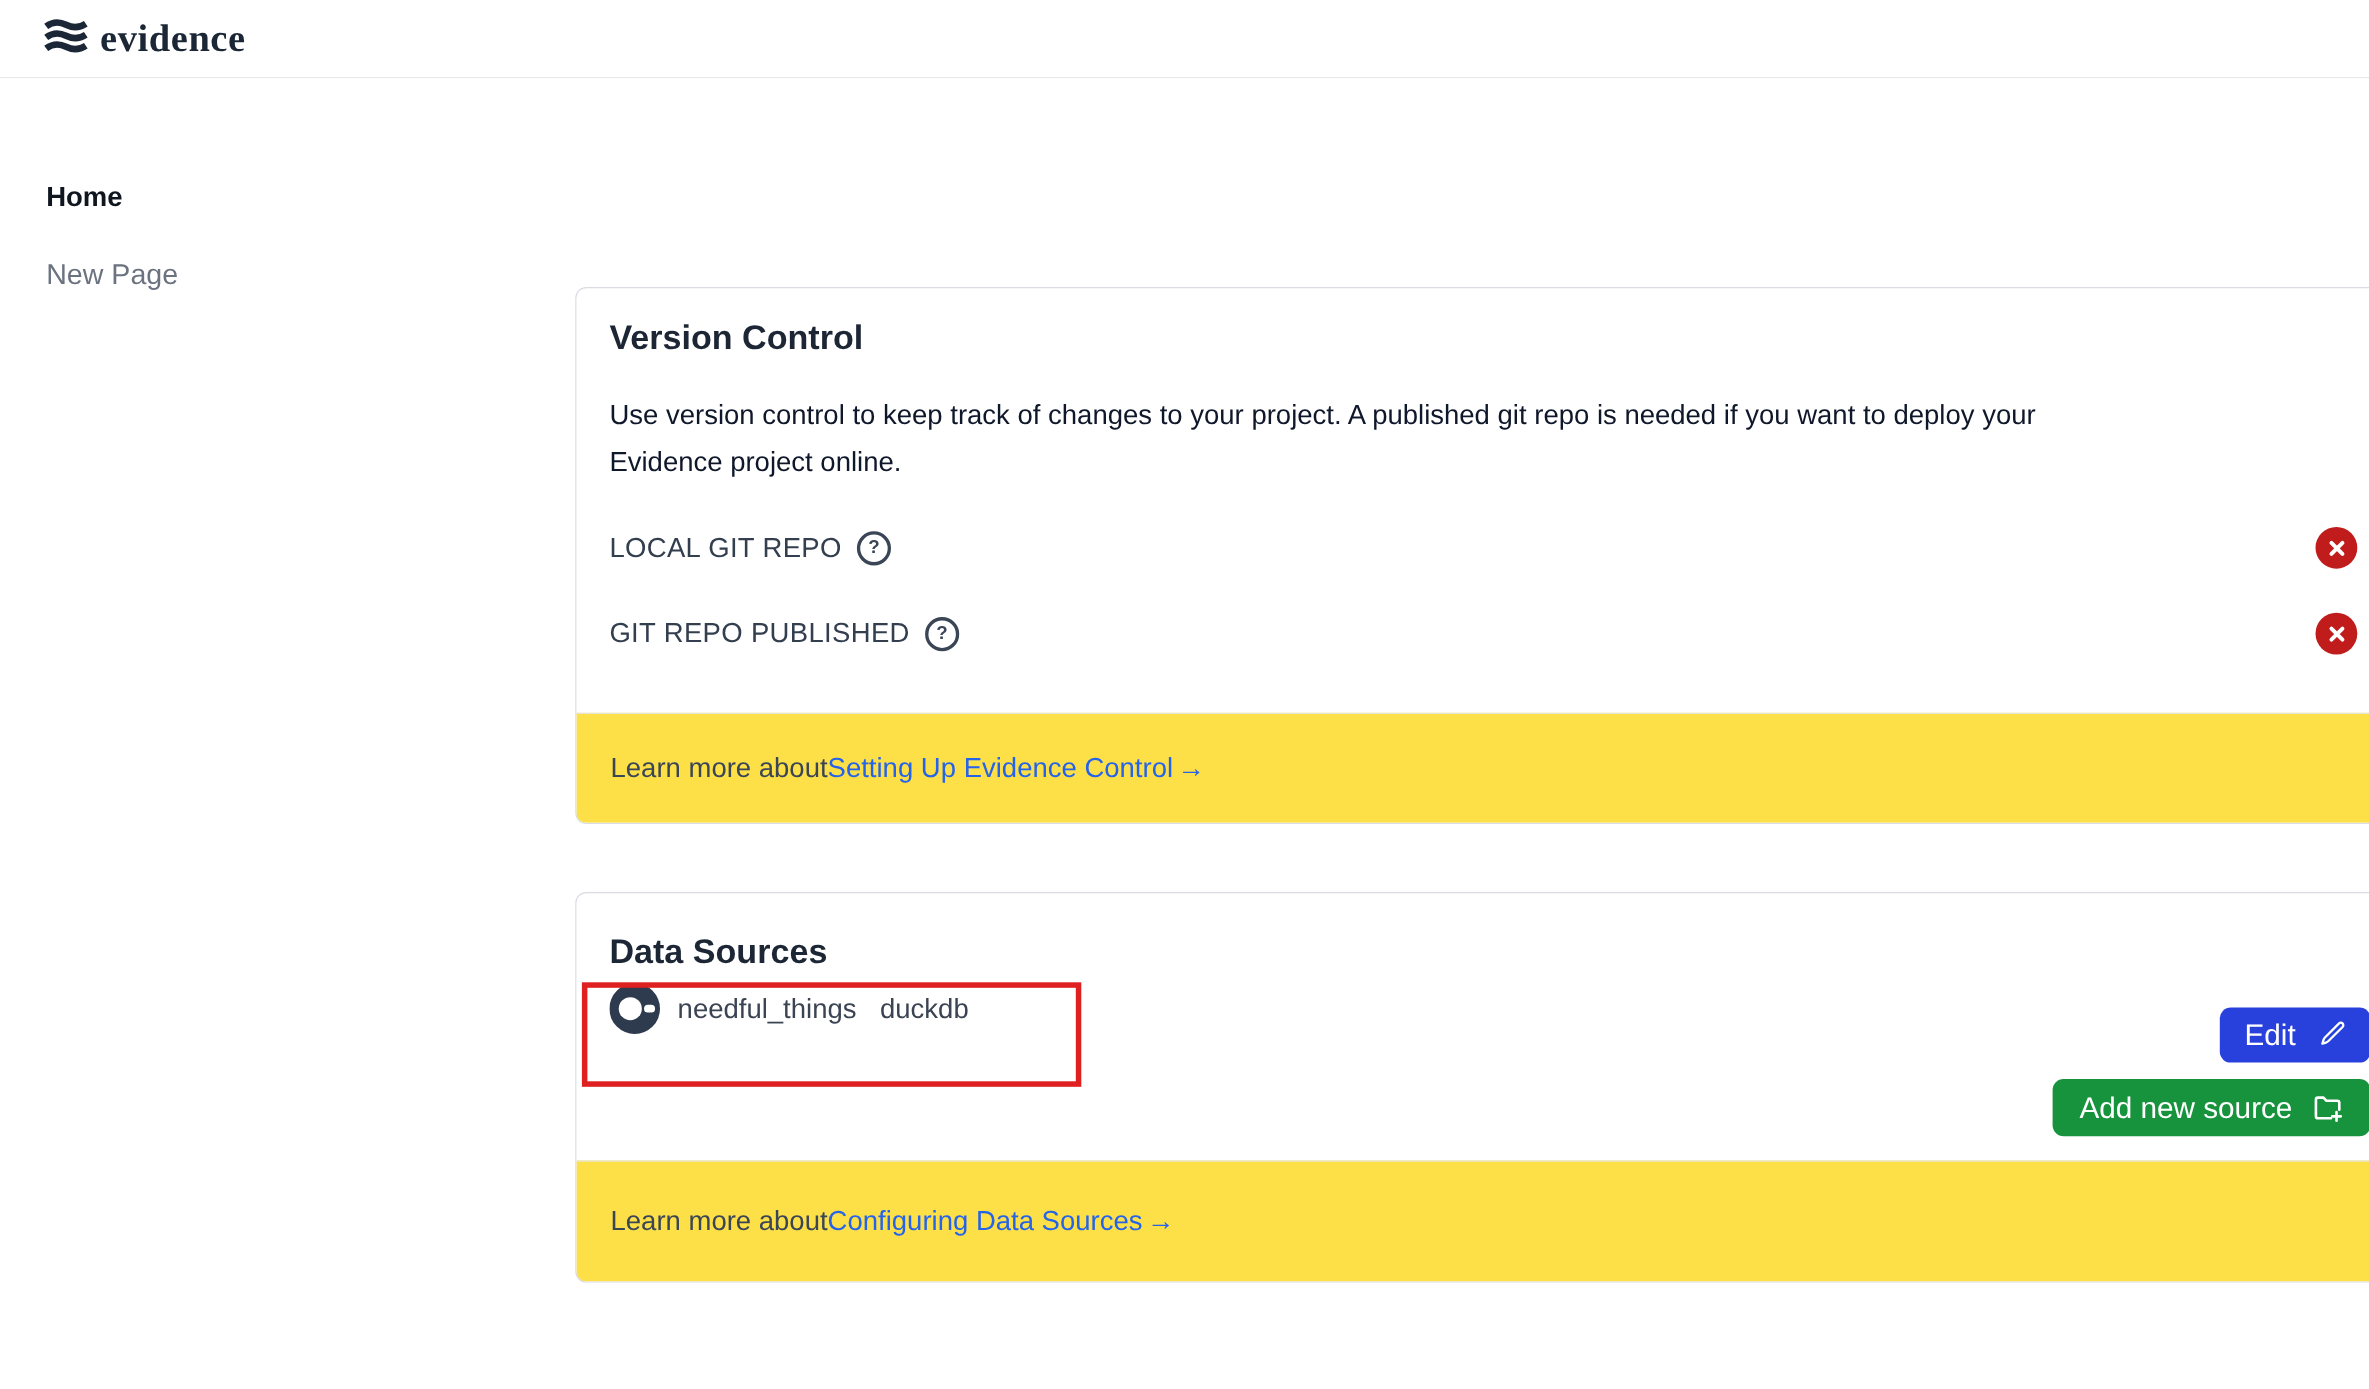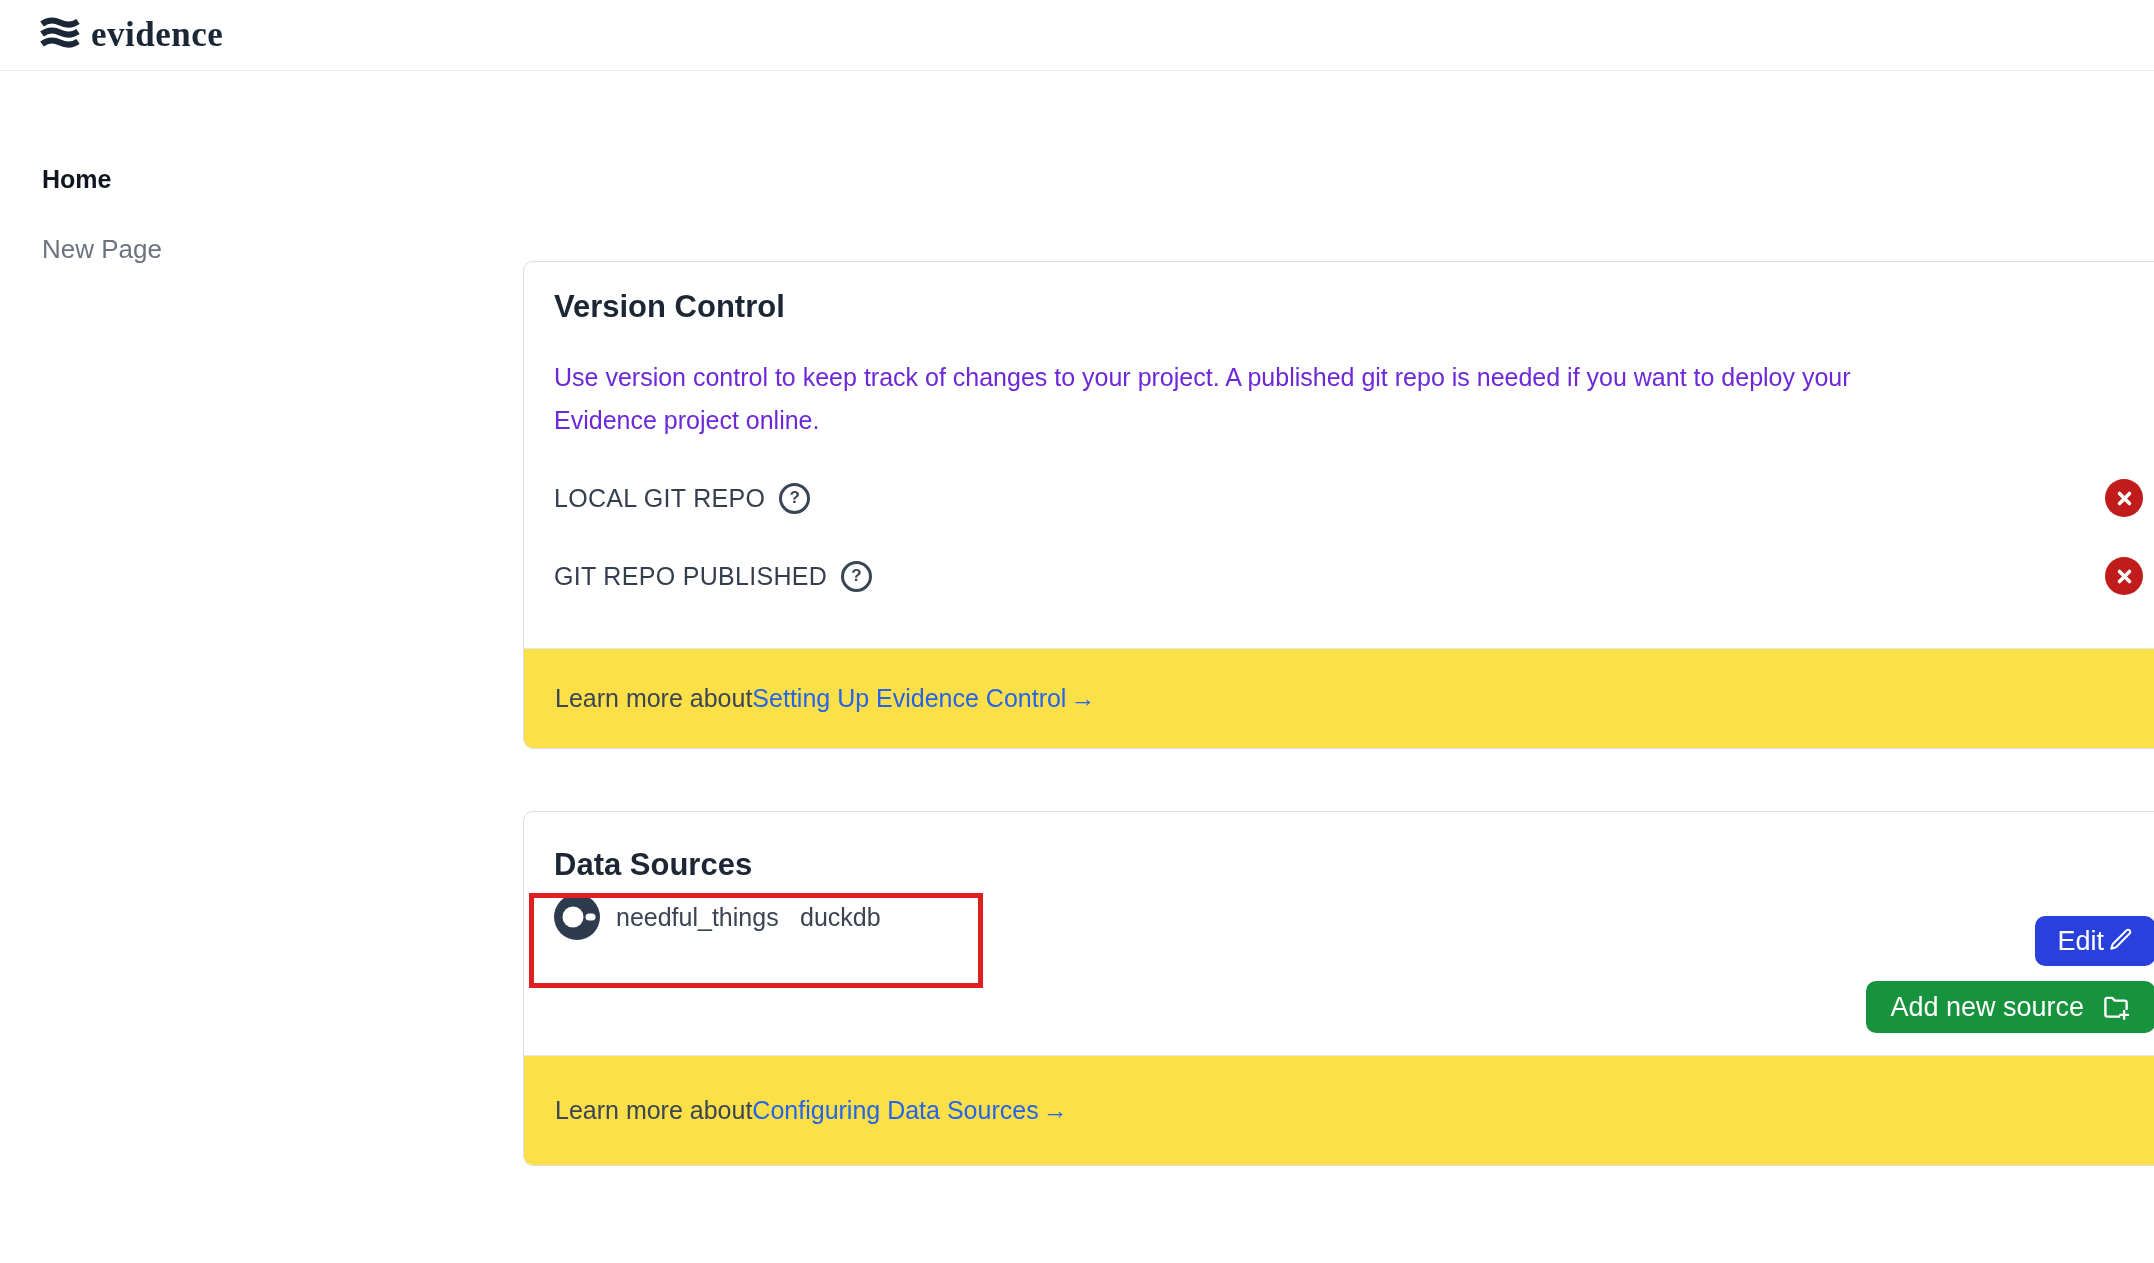--- a/index.html
+++ b/index.html
@@ -26,21 +26,21 @@
     overflow: hidden; width: 100%; }
   .card h2 { font-size: 31px; line-height: 46px; font-weight: 700; color: #1c2634; }
   .card-footer { background: #fde047; border-top: 1px solid #e3e6ea;
     padding: 0 31px; font-size: 25px; color: #3a4556; display: flex;
     align-items: center; }
   .card-footer a { color: #2563eb; text-decoration: none; cursor: pointer; }
   .card-footer .arrow { margin-left: 4px; }
 
   
   .vc-body { padding: 22px 30px 50px; }
-  .vc-body p { font-size: 25px; line-height: 43px; color: #6d28d9;
+  .vc-body p { font-size: 25px; line-height: 43px; color: #0f172a;
     margin-top: 26px; max-width: 1340px; }
   .check-row { display: flex; align-items: center; justify-content: space-between;
     margin-top: 34px; height: 44px; padding-right: 12px; }
   .check-label { display: flex; align-items: center; gap: 14px;
     font-size: 25px; color: #333e4e; letter-spacing: 0.3px; }
   .help-icon { width: 31px; height: 31px; border: 3px solid #3a4556;
     border-radius: 50%; display: inline-flex; align-items: center;
     justify-content: center; font-size: 17px; font-weight: 700; color: #3a4556;
     cursor: pointer; }
   .fail-badge { width: 38px; height: 38px; border-radius: 50%; background: #c11c1c;
@@ -57,21 +57,21 @@
     display: flex; align-items: flex-start; }
   .annotation-box { position: absolute; left: -25px; top: -1px; width: 454px;
     height: 95px; border: 5px solid #de2020; pointer-events: none; }
   .ds-row { display: flex; align-items: center; font-size: 25px; color: #3b4453; }
   .duckdb-badge { width: 46px; height: 46px; margin-right: 16px; flex: none; }
   .ds-name { width: 184px; }
   .edit-btn { position: absolute; right: 0; top: 50%; transform: translateY(-50%);
     height: 50px; padding: 0 22px; border: none; border-radius: 10px;
     background: #2841dc; color: #fff; font-size: 27px;
     font-family: "Liberation Sans", sans-serif; display: inline-flex;
-    align-items: center; cursor: pointer; }
+    align-items: center; gap: 17px; cursor: pointer; }
   .add-row { display: flex; justify-content: flex-end; margin-top: -7px; }
   .add-btn { height: 52px; padding: 0 24px; border: none; border-radius: 10px;
     background: #18933d; color: #fff; font-size: 27px;
     font-family: "Liberation Sans", sans-serif; display: inline-flex;
     align-items: center; gap: 17px; cursor: pointer; }
   .ds-footer { height: 110px; }
 </style>
 </head>
 <body>
 

